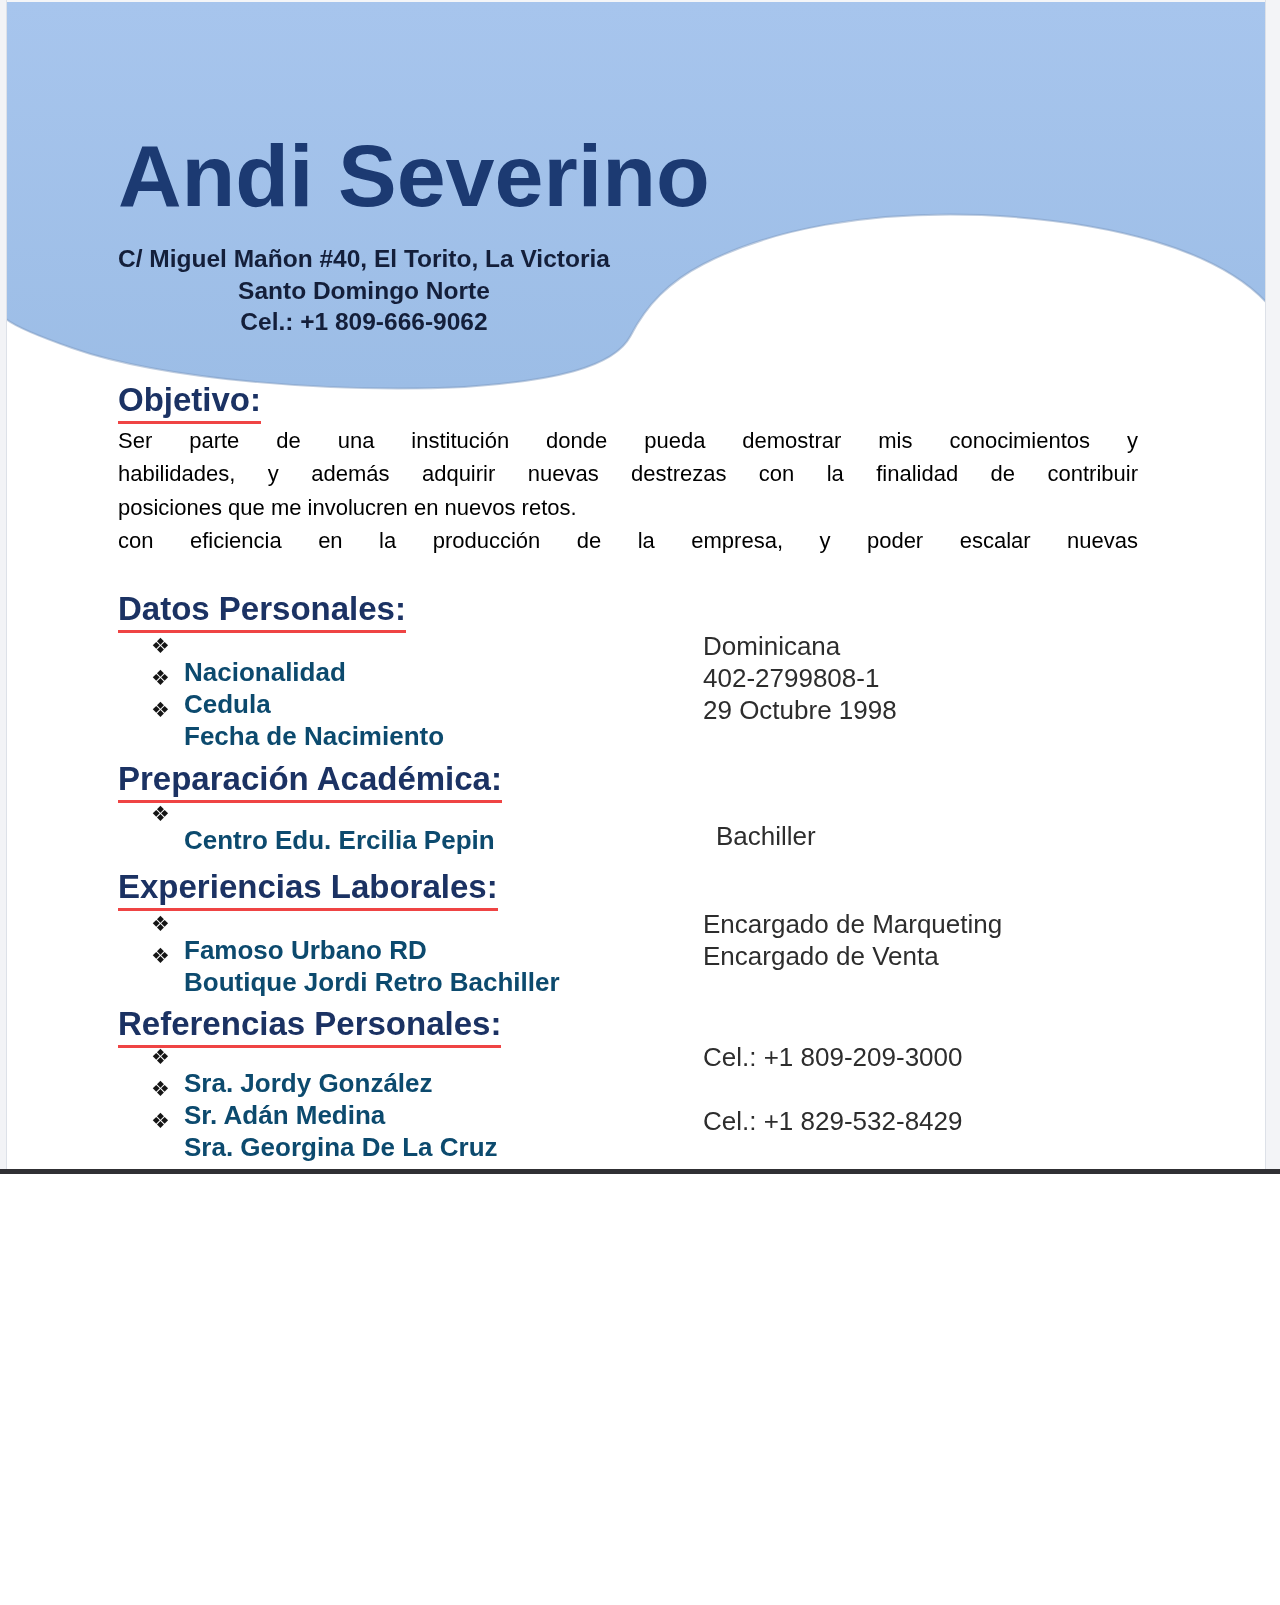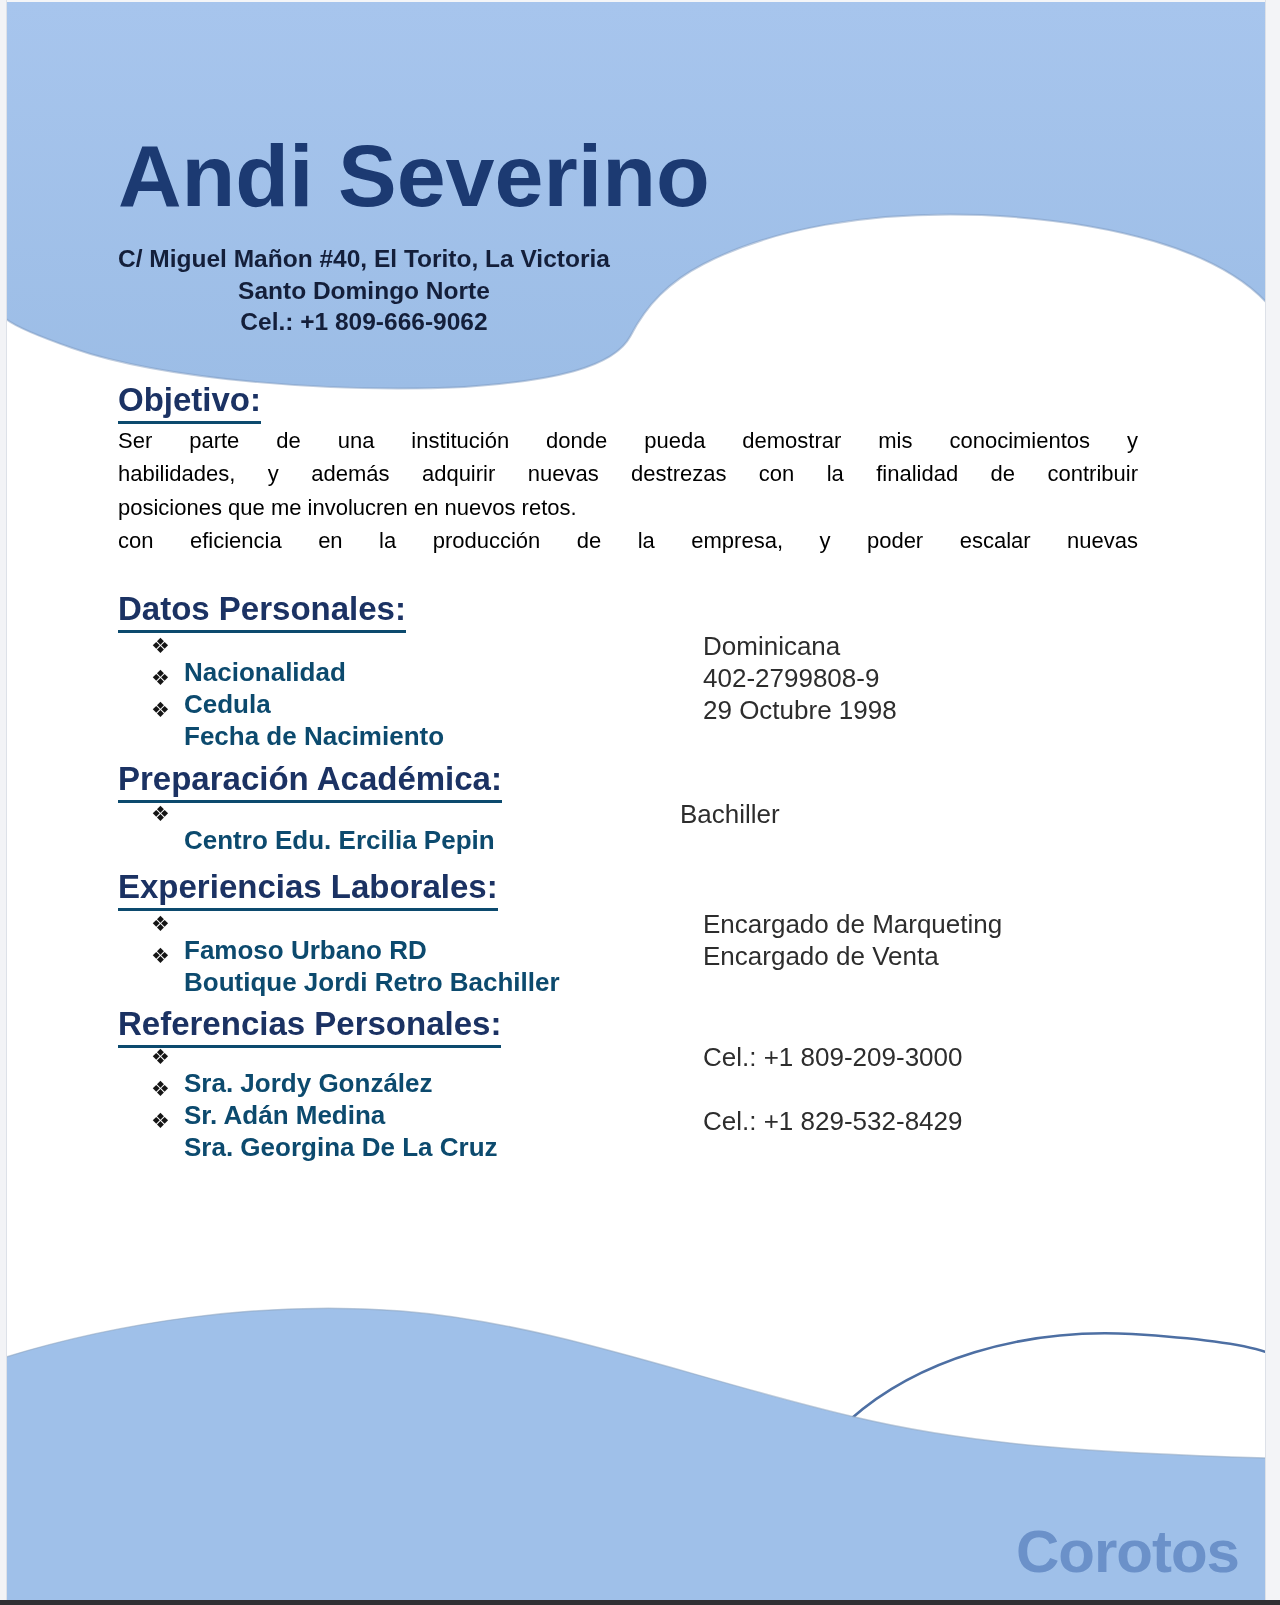--- a/index.html
+++ b/index.html
@@ -1,38 +1,38 @@
 <!DOCTYPE html>
 <html><head>
 <meta charset="utf-8">
 <style>
   html,body{margin:0;padding:0;background:#ffffff;}
   .page{
-    position:relative;width:1280px;height:1605px;overflow:hidden;background:#ffffff;
+    position:relative;width:1280px;height:1174px;overflow:hidden;background:#ffffff;
     font-family:"Liberation Sans", sans-serif;
   }
   
   .m-left{position:absolute;left:0;top:0;width:6px;height:1605px;background:#f2f3f6;border-right:1px solid #dde1e8;z-index:6;}
   .m-right{position:absolute;right:0;top:0;width:14px;height:1605px;background:#f3f4f7;border-left:1px solid #dde1e8;z-index:6;}
   .m-top{position:absolute;left:0;top:0;width:1280px;height:2px;background:#f5f6f8;z-index:6;}
   .m-bottom{position:absolute;left:0;bottom:0;width:1280px;height:5px;background:#303034;z-index:7;}
 
   .hdr-svg{position:absolute;left:6px;top:2px;width:1260px;height:400px;z-index:1;}
   .wave-svg{position:absolute;left:6px;top:1280px;width:1260px;height:325px;z-index:1;}
 
   .name{
     position:absolute;left:118px;top:132px;z-index:2;
     font-size:88px;font-weight:bold;line-height:1;color:#1c3a72;letter-spacing:0;
   }
   .addr{
     position:absolute;left:118px;top:243px;z-index:2;
     font-size:24.5px;font-weight:bold;line-height:31.5px;color:#141f3a;text-align:center;
   }
   .sec-head{position:absolute;left:118px;z-index:2;font-size:33px;font-weight:bold;line-height:1.2;color:#1b3263;}
-  .sec-head span{display:inline-block;border-bottom:3px solid #0c4a6e;padding-bottom:1px;}
+  .sec-head span{display:inline-block;border-bottom:3px solid #ef4444;padding-bottom:1px;}
   .h-objetivo{top:380px;}
   .h-datos{top:589px;}
   .h-prep{top:759px;}
   .h-exp{top:867px;}
   .h-ref{top:1004px;}
 
   .para{position:absolute;left:118px;top:424px;width:1020px;z-index:2;color:#000000;font-size:22px;line-height:33.4px;}
   .para .ln{white-space:normal;}
   .para .ln.j{text-align:justify;text-align-last:justify;}
 
@@ -41,21 +41,21 @@
   .r-prep{top:798px;}
   .r-exp{top:908px;}
   .r-ref{top:1041px;}
   .row{position:relative;height:32px;width:1050px;line-height:32px;}
   .row .blt{
     position:absolute;left:33px;top:0;font-family:"DejaVu Sans", sans-serif;
     font-size:21px;color:#151515;line-height:32px;
   }
   .row .lbl{position:absolute;left:66px;top:8px;font-weight:bold;color:#0c4a6e;white-space:nowrap;margin-top:18px;}
   .row .val{position:absolute;left:585px;top:0;color:#2d2d2d;white-space:nowrap;}
-  .row .val.indent{left:562px;}
+  .row .val.indent{left:598px;margin-top:22px;}
 
   .wm{
     position:absolute;left:1016px;top:1517px;z-index:3;
     font-size:60px;font-weight:bold;letter-spacing:-1px;color:#6b91c9;
   }
 </style>
 </head>
 <body>
 
 <div class="page">
@@ -120,21 +120,21 @@
   </div>
   <div class="rows r-datos">
     <div class="row">
       <span class="blt">❖</span>
       <span class="lbl">Nacionalidad</span>
       <span class="val">Dominicana</span>
     </div>
     <div class="row">
       <span class="blt">❖</span>
       <span class="lbl">Cedula</span>
-      <span class="val">402-2799808-9</span>
+      <span class="val">402-2799808-1</span>
     </div>
     <div class="row">
       <span class="blt">❖</span>
       <span class="lbl">Fecha de Nacimiento</span>
       <span class="val">29 Octubre 1998</span>
     </div>
   </div>
 
   <div class="sec-head h-prep">
     <span>Preparación Académica:</span>

